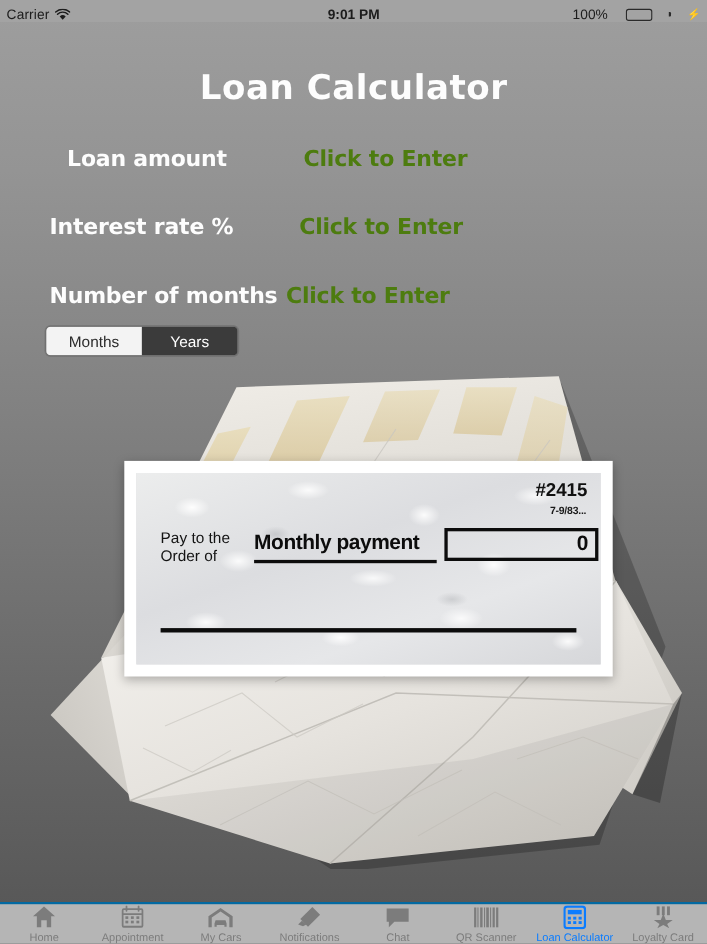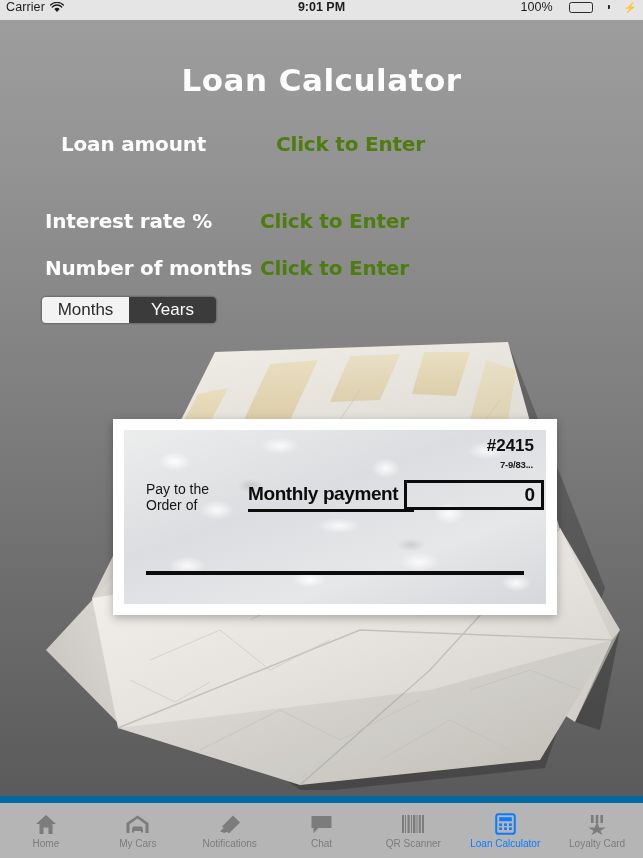--- a/index.html
+++ b/index.html
@@ -11,24 +11,24 @@
   }
   body {
     position: relative;
     background: linear-gradient(to bottom, #9e9e9e 0%, #949494 18%, #808080 45%, #6a6a6a 72%, #555555 100%);
   }
 
   
   #status-bar {
     position: absolute; top: 0; left: 0;
     width: 643px; height: 20px;
-    display: flex; align-items: flex-start;
+    display: flex; align-items: flex-end;
     padding: 0 6px;
     font-size: 12px; color: #1c1c1c;
-    background: #e5e5e5;
+    background: #a3a3a3;
     z-index: 40;
   }
   #status-left { display: flex; align-items: center; gap: 5px; }
   #carrier-label { font-size: 12.5px; letter-spacing: .1px; }
   .wifi-ico { width: 14px; height: 11px; display: block; }
   #status-center {
     position: absolute; left: 0; right: 0; text-align: center;
     font-size: 12.5px; font-weight: bold; pointer-events: none;
   }
   #status-right {
@@ -60,21 +60,21 @@
   }
 
   
   .form-row {
     position: absolute; left: 0; width: 643px;
     height: 30px;
     display: flex; align-items: center;
     z-index: 10;
   }
   #row-amount   { top: 129px; padding-left: 16px; }
-  #row-rate     { top: 206px; }
+  #row-rate     { top: 191px; gap: 12px; }
   #row-months   { top: 253px; }
 
   .field-label {
     margin-left: 45px;
     width: 215px;
     font-family: "DejaVu Sans", sans-serif;
     font-size: 20px; font-weight: bold;
     color: #fdfdfd;
     letter-spacing: -0.2px;
     white-space: nowrap;
@@ -94,21 +94,21 @@
     width: 176px; height: 28px;
     display: flex;
     border: 1px solid #6f6f6f;
     border-radius: 5px;
     overflow: hidden;
     z-index: 10;
     box-shadow: 0 0 0 .5px rgba(0,0,0,.12);
   }
   .seg {
     flex: 1; display: flex; align-items: center; justify-content: center;
-    font-size: 17px; font-family: "Liberation Sans", sans-serif;
+    font-size: 14px; font-family: "Liberation Sans", sans-serif;
     cursor: pointer; user-select: none;
   }
   .seg.off { background: #f3f3f3; color: #2b2b2b; }
   .seg.on  { background: #3b3b3b; color: #ffffff; }
 
   
   #envelope-stage {
     position: absolute; top: 330px; left: 0;
     width: 643px; height: 460px;
     z-index: 5;
@@ -154,21 +154,21 @@
     font-size: 9.5px; font-weight: bold; color: #1a1a1a;
     letter-spacing: -0.2px;
     font-family: "Liberation Sans", sans-serif;
   }
   #pay-to-label {
     position: absolute; left: 22px; top: 51px;
     font-size: 14px; line-height: 16px; color: #141414;
     font-family: "Liberation Sans", sans-serif;
   }
   #payee-field {
-    position: absolute; left: 124px; top: 53px;
+    position: absolute; left: 107px; top: 53px;
     width: 166px;
     border-bottom: 3px solid #0c0c0c;
     padding-bottom: 4px;
     cursor: pointer;
   }
   #payee-text {
     font-size: 19px; font-weight: bold; color: #0c0c0c;
     letter-spacing: -0.4px; white-space: nowrap;
     font-family: "Liberation Sans", sans-serif;
   }
@@ -185,23 +185,23 @@
     font-family: "Liberation Sans", sans-serif;
   }
   #signature-line {
     position: absolute; left: 22px; right: 22px; bottom: 29px;
     height: 4px; background: #0c0c0c;
   }
 
   
   #tab-bar {
     position: absolute; left: 0; bottom: 0;
-    width: 643px; height: 62px;
+    width: 643px; height: 38px;
     background: #b5b5b5;
-    border-top: 7px solid #0369a1;
+    border-top: 2px solid #0369a1;
     display: flex;
     z-index: 30;
   }
   .tab {
     flex: 1;
     display: flex; flex-direction: column;
     align-items: center; justify-content: center;
     gap: 2px;
     cursor: pointer;
     color: #7c7c7c;
@@ -357,20 +357,38 @@
 
   <div class="tab">
     <span class="tab-icon">
       <svg width="22" height="21" viewBox="0 0 22 21">
         <path d="M11 1 L21 10 L17.5 10 L17.5 20 L13.5 20 L13.5 13.5 L8.5 13.5 L8.5 20 L4.5 20 L4.5 10 L1 10 Z" fill="currentColor"></path>
       </svg>
     </span>
     <span class="tab-label">Home</span>
   </div>
 
+  <div class="tab">
+    <span class="tab-icon">
+      <svg width="21" height="21" viewBox="0 0 21 21">
+        <rect x="1.5" y="3.5" width="18" height="16" rx="1" fill="none" stroke="currentColor" stroke-width="1.6"></rect>
+        <path d="M1.5 8 H19.5" stroke="currentColor" stroke-width="1.6"></path>
+        <path d="M5 1 V5 M16 1 V5" stroke="currentColor" stroke-width="1.6" stroke-linecap="round"></path>
+        <g fill="currentColor">
+          <rect x="4" y="10" width="2.6" height="2.4"></rect>
+            <rect x="9" y="10" width="2.6" height="2.4"></rect>
+            <rect x="14" y="10" width="2.6" height="2.4"></rect>
+          <rect x="4" y="14" width="2.6" height="2.4"></rect>
+            <rect x="9" y="14" width="2.6" height="2.4"></rect>
+            <rect x="14" y="14" width="2.6" height="2.4"></rect>
+        </g>
+      </svg>
+    </span>
+    <span class="tab-label">Appointment</span>
+  </div>
 
   <div class="tab">
     <span class="tab-icon">
       <svg width="25" height="20" viewBox="0 0 25 20">
         <path d="M1.5 9 L12.5 1.5 L23.5 9 V19 H20.5 V10.2 L12.5 4.6 L4.5 10.2 V19 H1.5 Z" fill="currentColor"></path>
         <path d="M7 15.6 L8 12.6 H17 L18 15.6 V18.4 H16 V17 H9 V18.4 H7 Z" fill="currentColor"></path>
       </svg>
     </span>
     <span class="tab-label">My Cars</span>
   </div>

